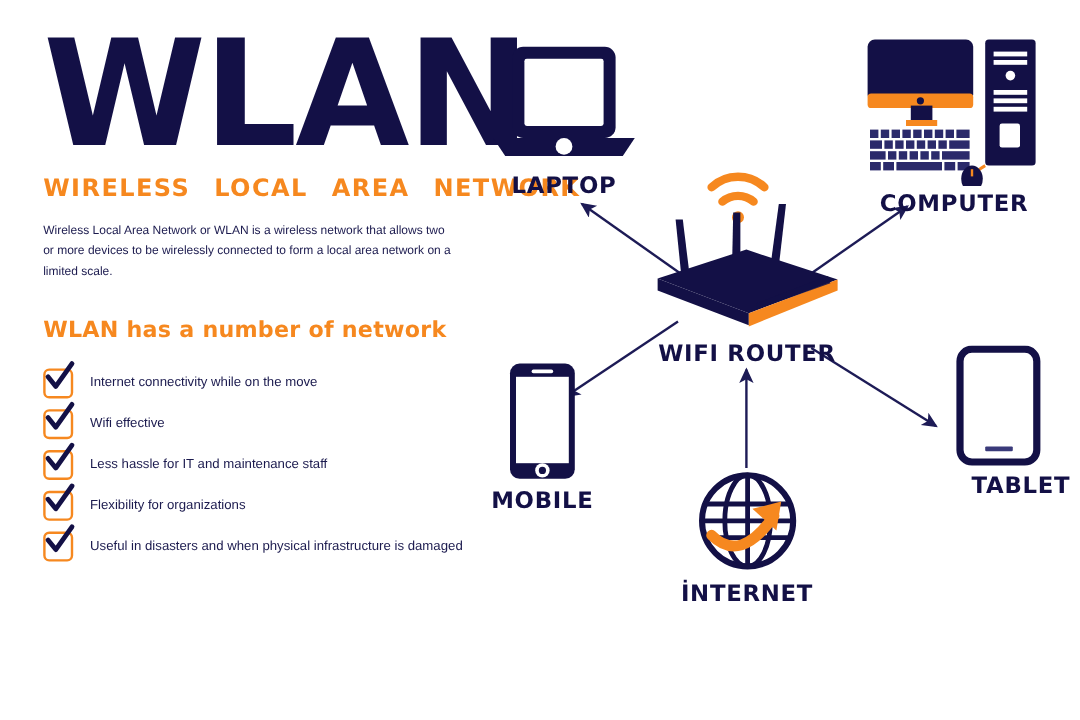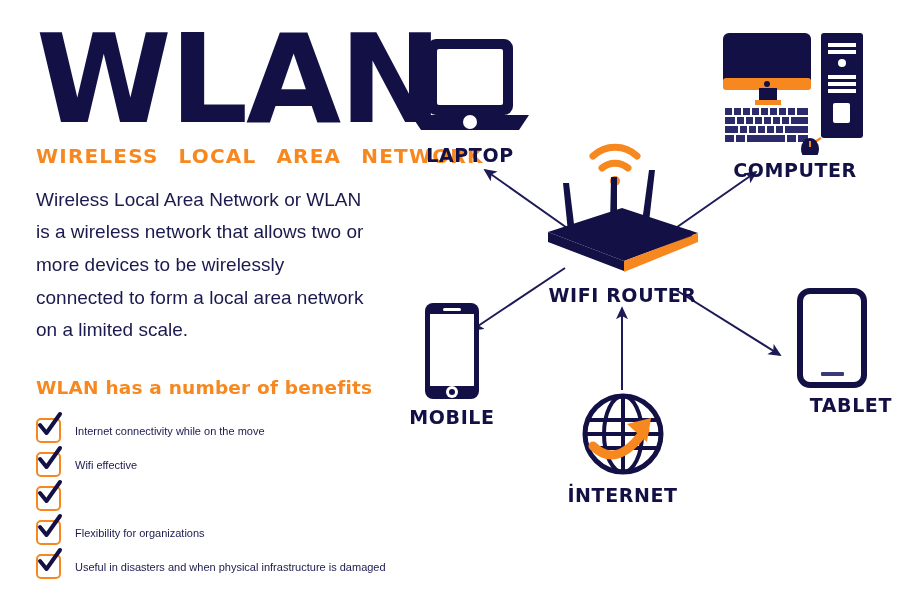--- a/index.html
+++ b/index.html
@@ -51,21 +51,21 @@
     letter-spacing: 1.2px;
     color: #F6881F;
     text-transform: uppercase;
   }
   #wlan-expansion span { display: inline-block; }
 
   #description {
     margin-top: 16px;
     width: 340px;
     font-family: "Liberation Sans", sans-serif;
-    font-size: 19px;
+    font-size: 10px;
     line-height: 1.72;
     color: #1b1a4e;
   }
 
   #benefits-heading {
     margin-top: 30px;
     font-family: "DejaVu Sans", sans-serif;
     font-weight: 700;
     font-size: 18.5px;
     color: #F6881F;
@@ -149,21 +149,21 @@
 
     <div id="wlan-expansion">
       <span>Wireless</span>
       <span>Local</span>
       <span>Area</span>
       <span>Network</span>
     </div>
 
     <div id="description">Wireless Local Area Network or WLAN is a wireless network that allows two or more devices to be wirelessly connected to form a local area network on a limited scale.</div>
 
-    <div id="benefits-heading">WLAN has a number of benefits</div>
+    <div id="benefits-heading">WLAN has a number of network</div>
 
     <ul id="benefits-list">
       <li class="benefit-row">
         <span class="benefit-check">
           <svg viewBox="0 0 26 28">
               <path d="M3 13 L9.5 21 L23 2" fill="none" stroke="#131046" stroke-width="4" stroke-linecap="round" stroke-linejoin="round"></path>
             </svg>
         </span>
         <span class="benefit-label">Internet connectivity while on the move</span>
       </li>
@@ -174,20 +174,21 @@
             </svg>
         </span>
         <span class="benefit-label">Wifi effective</span>
       </li>
       <li class="benefit-row">
         <span class="benefit-check">
           <svg viewBox="0 0 26 28">
               <path d="M3 13 L9.5 21 L23 2" fill="none" stroke="#131046" stroke-width="4" stroke-linecap="round" stroke-linejoin="round"></path>
             </svg>
         </span>
+        <span class="benefit-label">Less hassle for IT and maintenance staff</span>
       </li>
       <li class="benefit-row">
         <span class="benefit-check">
           <svg viewBox="0 0 26 28">
               <path d="M3 13 L9.5 21 L23 2" fill="none" stroke="#131046" stroke-width="4" stroke-linecap="round" stroke-linejoin="round"></path>
             </svg>
         </span>
         <span class="benefit-label">Flexibility for organizations</span>
       </li>
       <li class="benefit-row">

